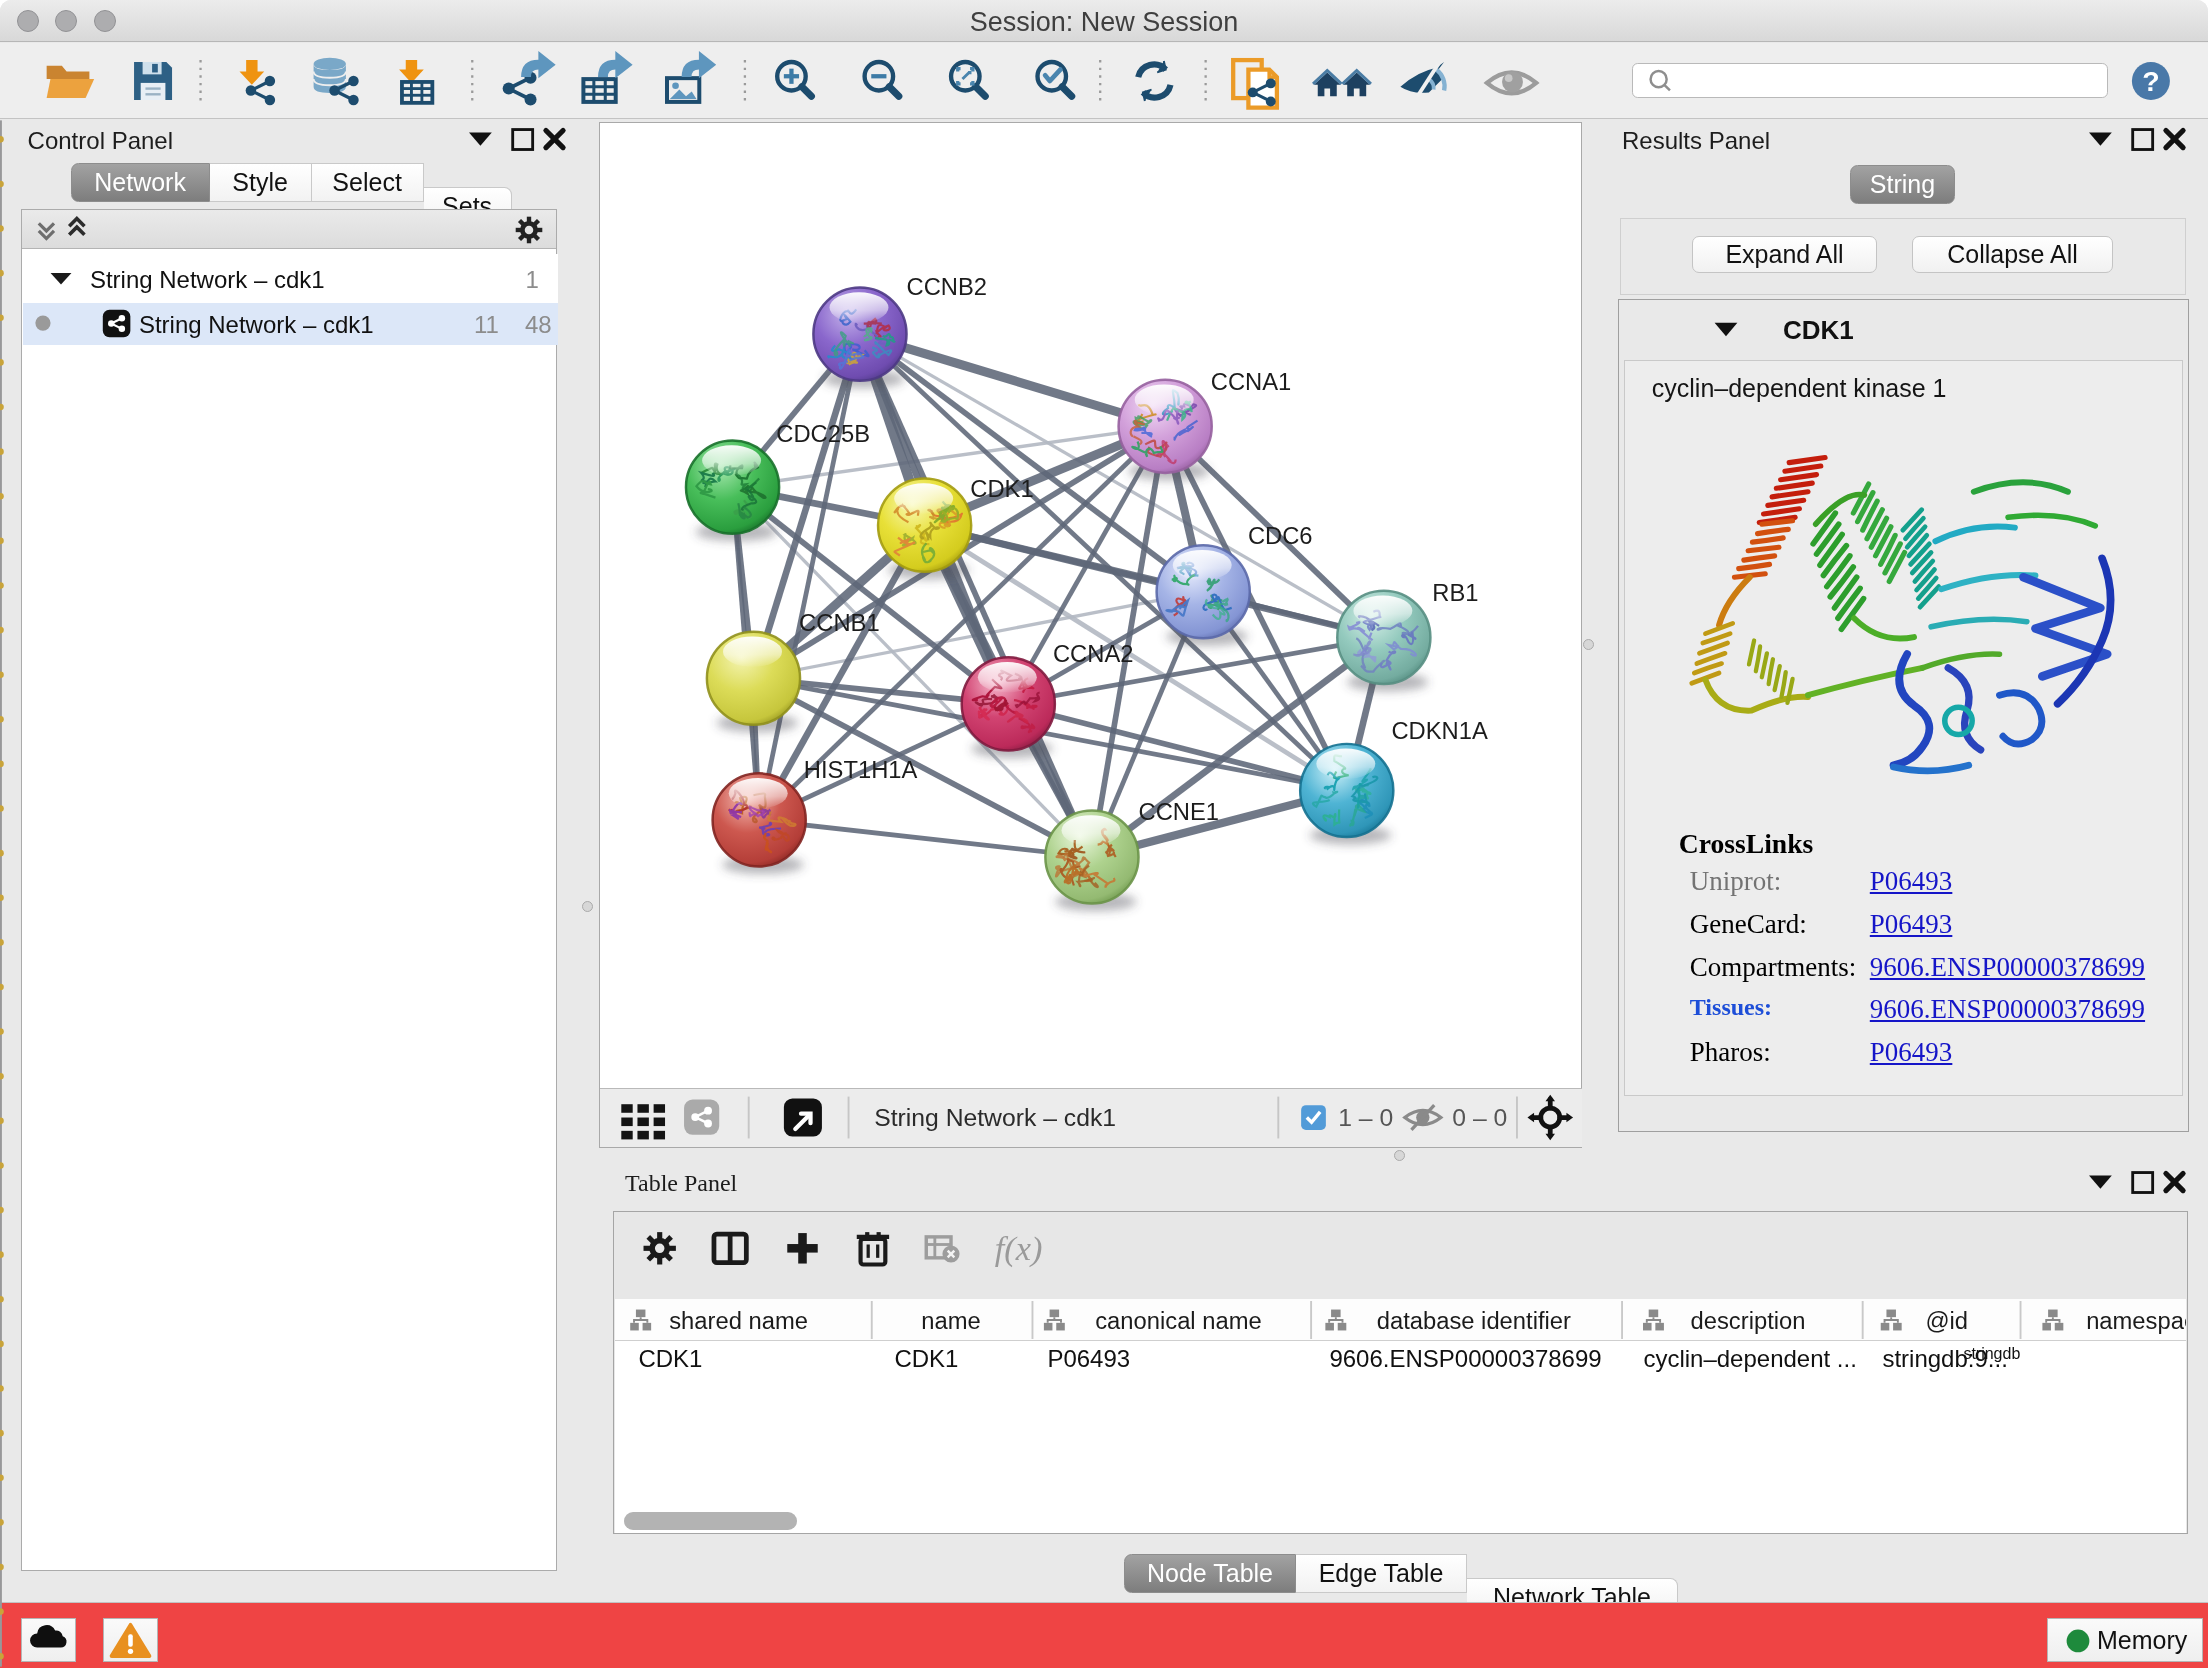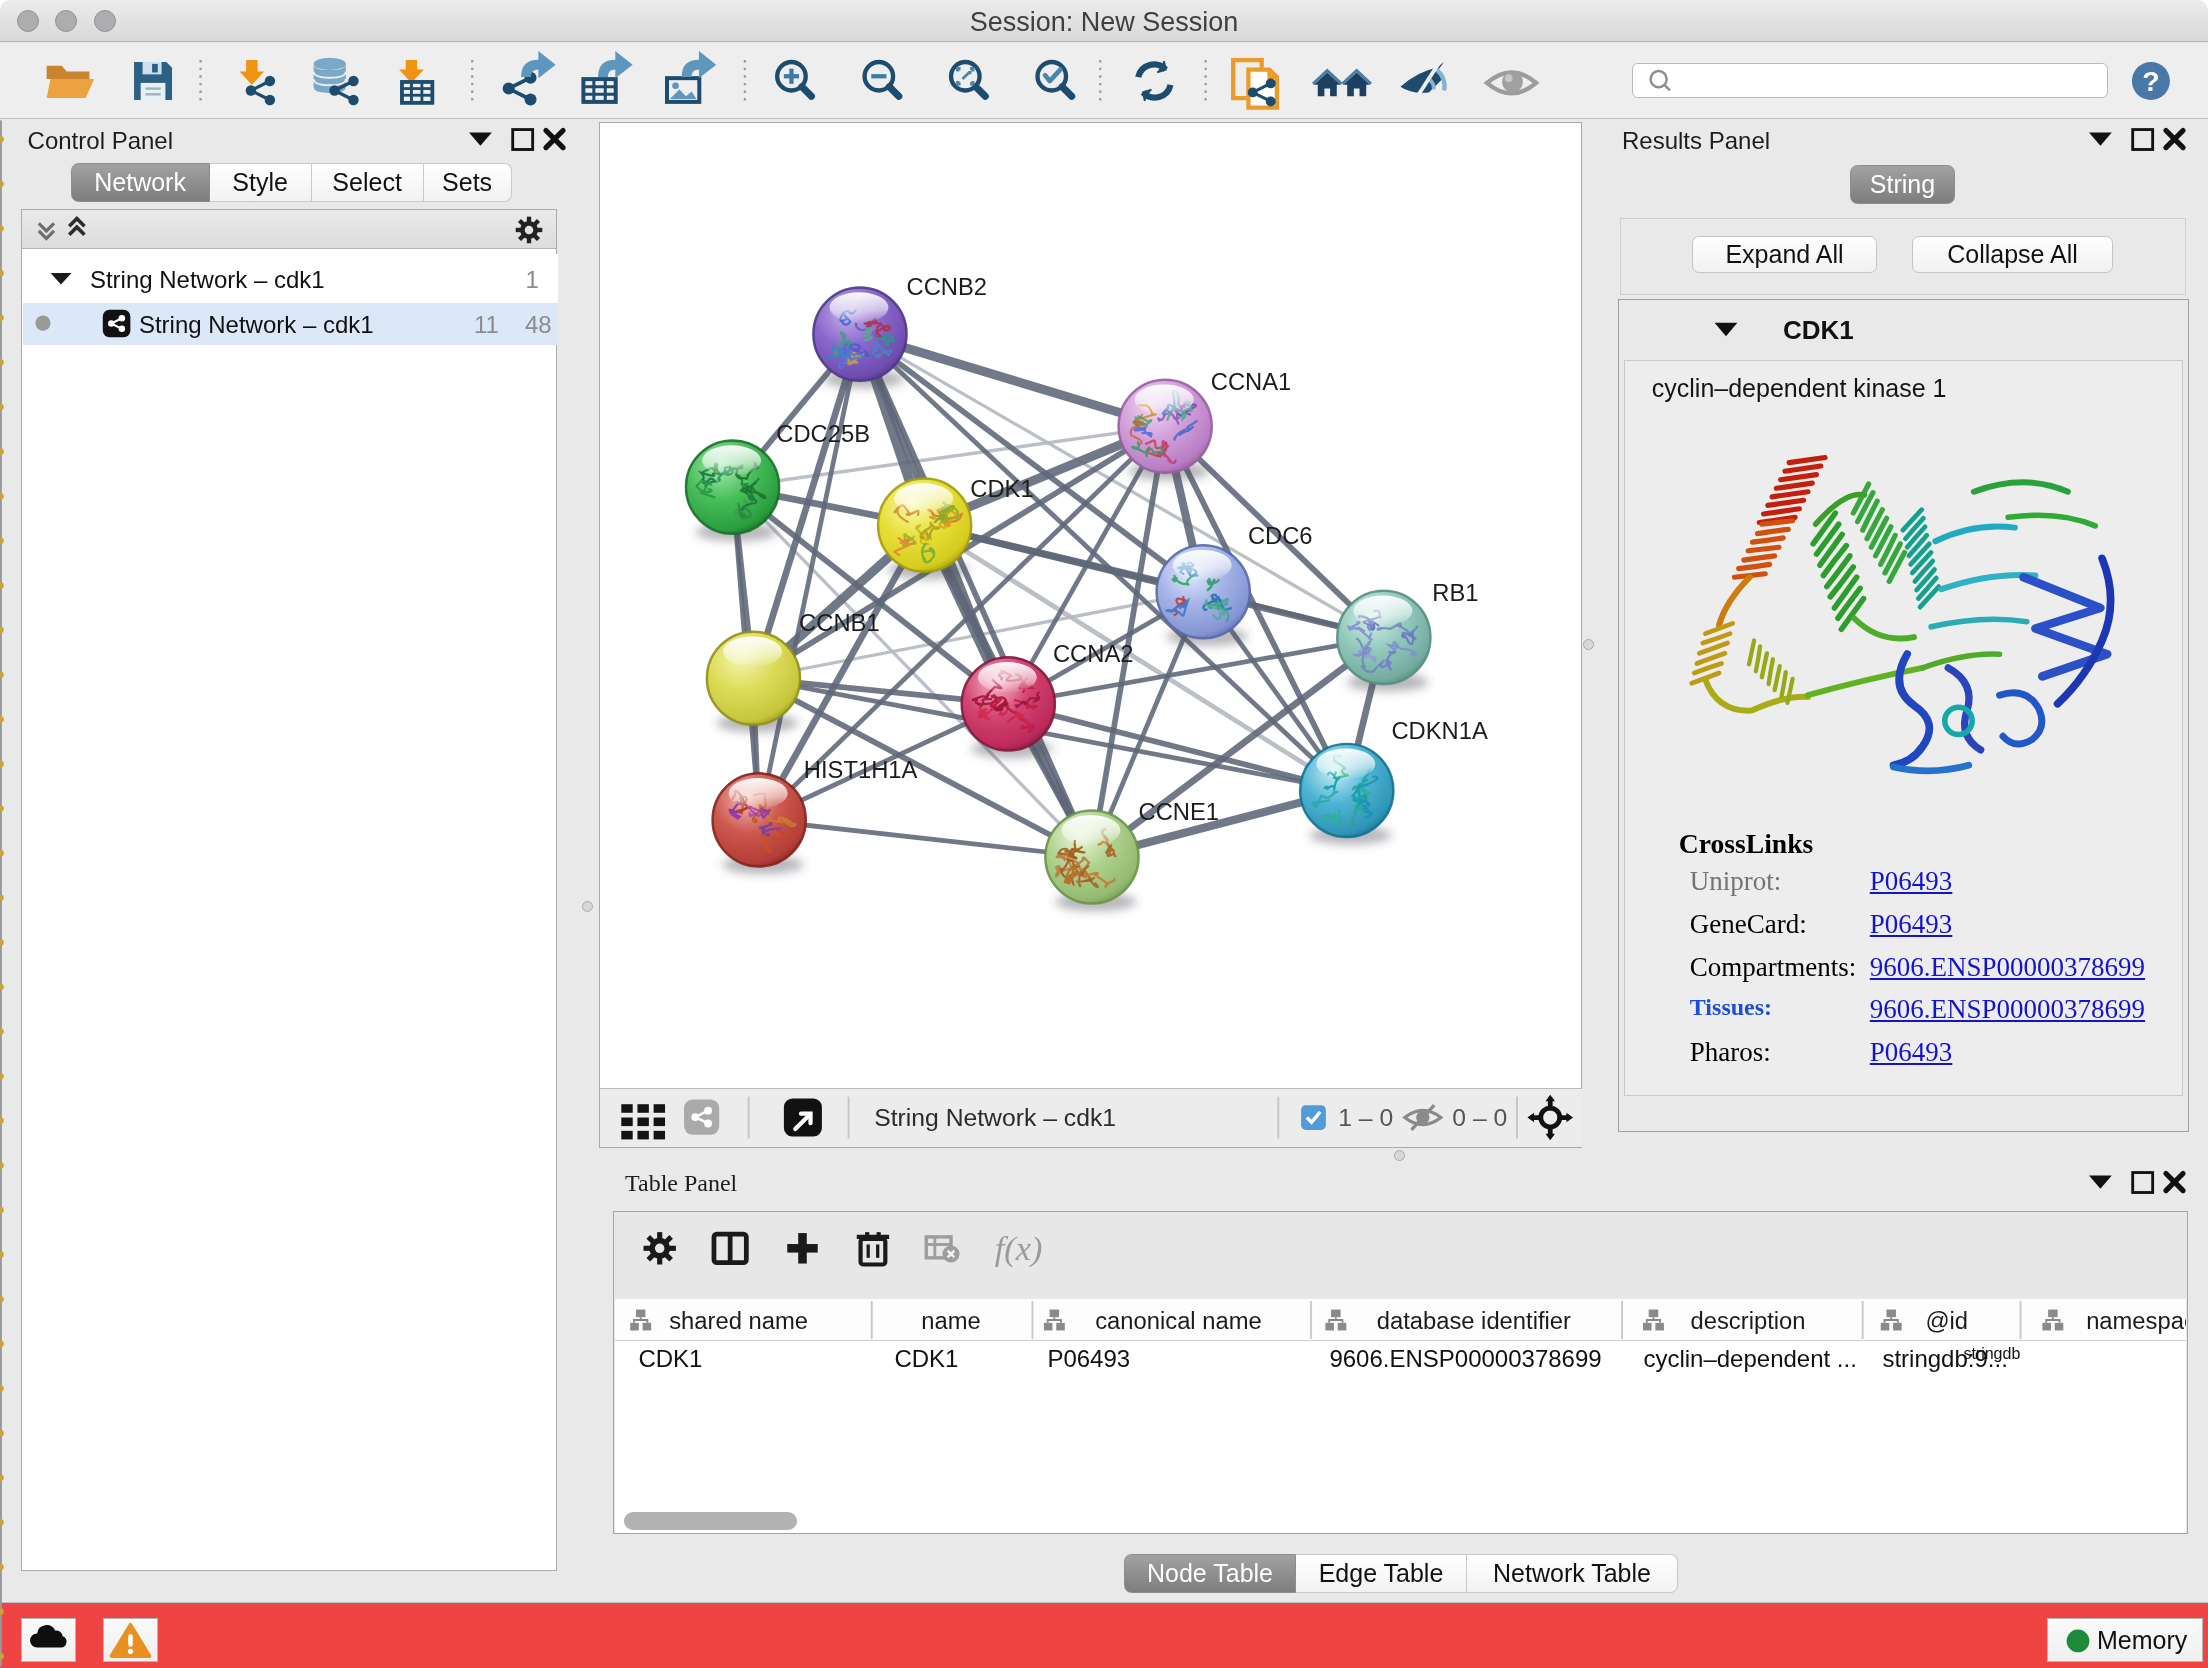--- a/index.html
+++ b/index.html
@@ -9,21 +9,21 @@
 .titlebar { position:absolute; left:0; top:0; width:2208px; height:42px; background:linear-gradient(#ececec,#d8d8d8); border-bottom:1px solid #b6b6b6; border-radius:11.4px 11.4px 0 0; }
 .tl { position:absolute; top:9.5px; width:22px; height:22px; border-radius:50%; background:#adadaf; border:1px solid #929295; }
 .title { position:absolute; top:6.7px; left:0; width:100%; text-align:center; font-size:27px; color:#3f3f3f; }
 .toolbar { position:absolute; left:0; top:43px; width:2208px; height:76px; background:#eeeeee; border-bottom:1px solid #c3c3c3; }
 .searchbox { position:absolute; left:1632px; top:20px; width:476px; height:35px; background:#fff; border:1px solid #b9b9b9; border-radius:5.7px; }
 .panel-title { position:absolute; font-size:24px; color:#1d1d1d; }
 
 .seg { position:absolute; display:flex; height:39px; }
 .seg .tab { height:39px; line-height:37px; text-align:center; font-size:25px; color:#111; background:linear-gradient(#ffffff,#f2f2f2); border:1px solid #c9c9c9; border-left:none; }
 .seg .tab.first { border-left:1px solid #c9c9c9; border-radius:7.6px 0 0 7.6px; }
-.seg .tab.last { border-radius:0 7.6px 7.6px 0; }
+.seg .tab.last { border-radius:0 7.6px 7.6px 0;margin-top:24px; }
 .seg .tab.only { border-left:1px solid #c9c9c9; border-radius:7.6px; }
 .seg .tab.sel { background:linear-gradient(#a2a2a2,#7d7d7d); color:#fff; border-color:#8d8d8d; }
 
 .ctrlpanel { position:absolute; left:7.6px; top:119px; width:560px; height:1456px; background:#e9e9e9; }
 .cp-inner { position:absolute; left:13.3px; top:90px; width:536px; height:1362px; border:1px solid #ababab; background:#fff; }
 .cp-head { position:absolute; left:0; top:0; width:100%; height:39px; background:linear-gradient(#eaeaea,#dcdcdc); border-bottom:1px solid #b4b4b4; }
 .netrow1 { position:absolute; left:1px; top:44px; width:535px; height:49px; background:#fff; }
 .netrow2 { position:absolute; left:1px; top:93px; width:535px; height:42px; background:#dce7f8; }
 
 .netview { position:absolute; left:599px; top:122px; width:983px; height:1026px; background:#fff; border:1px solid #a9a9a9; }

